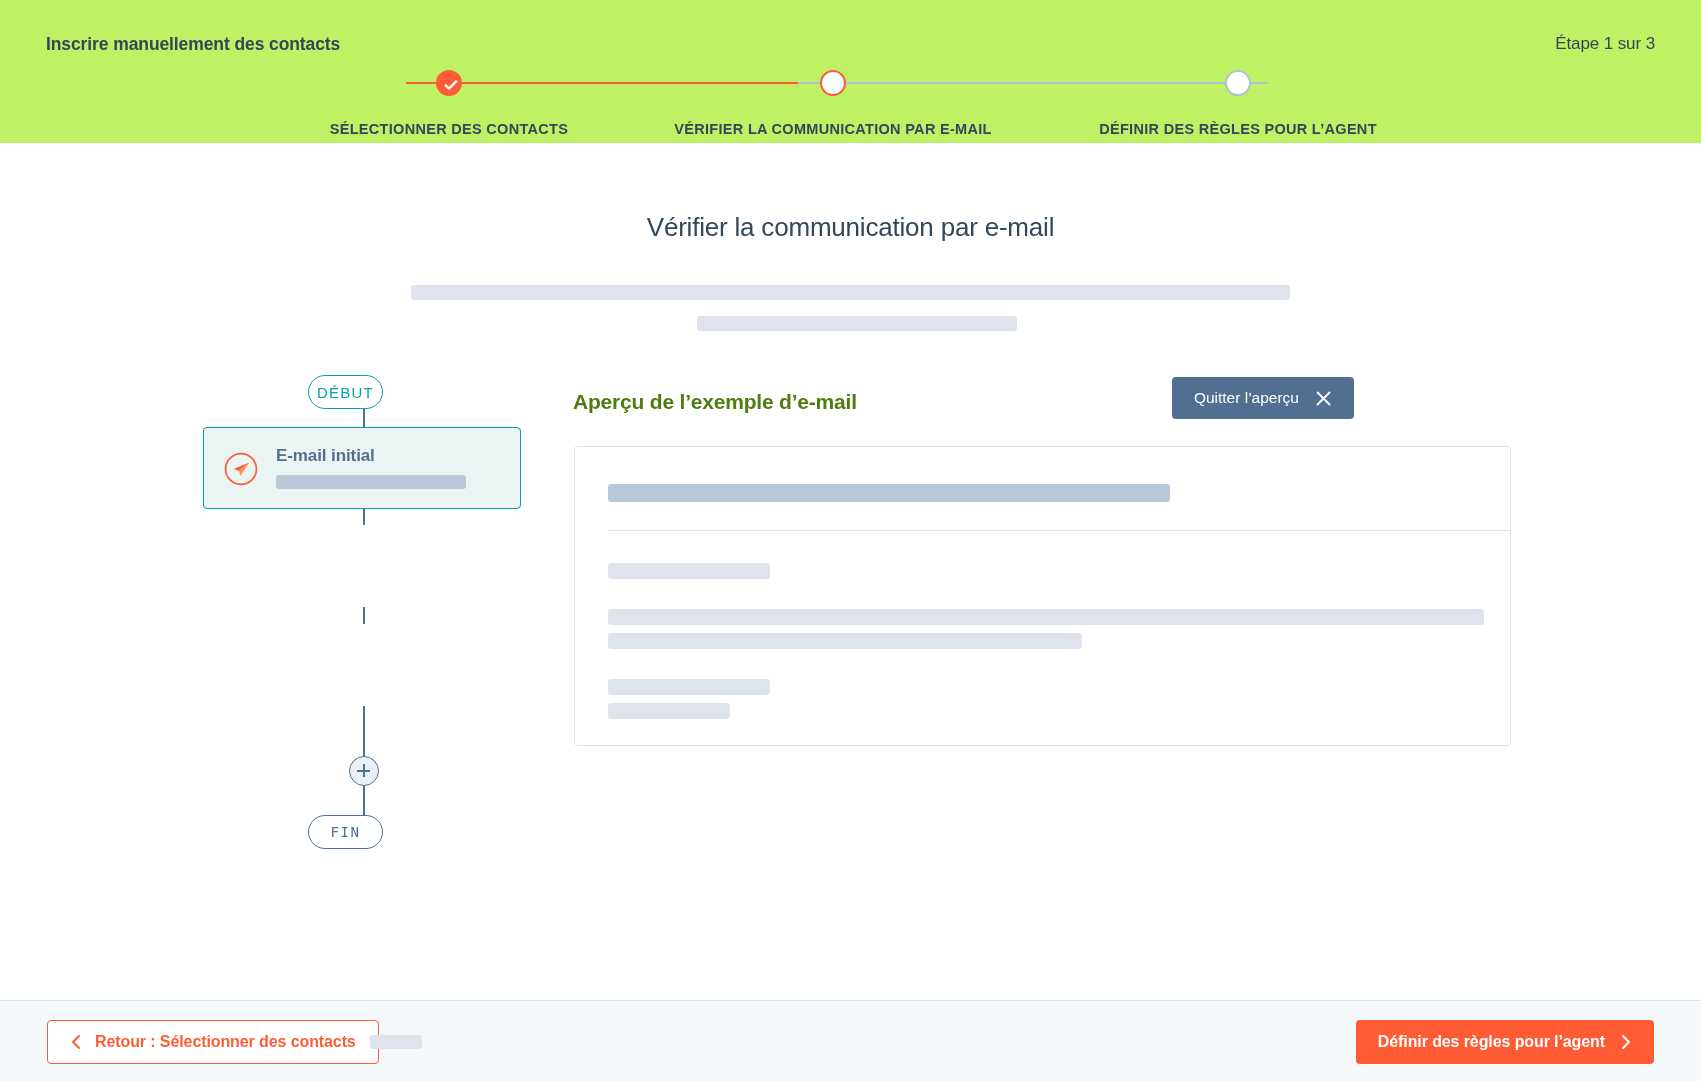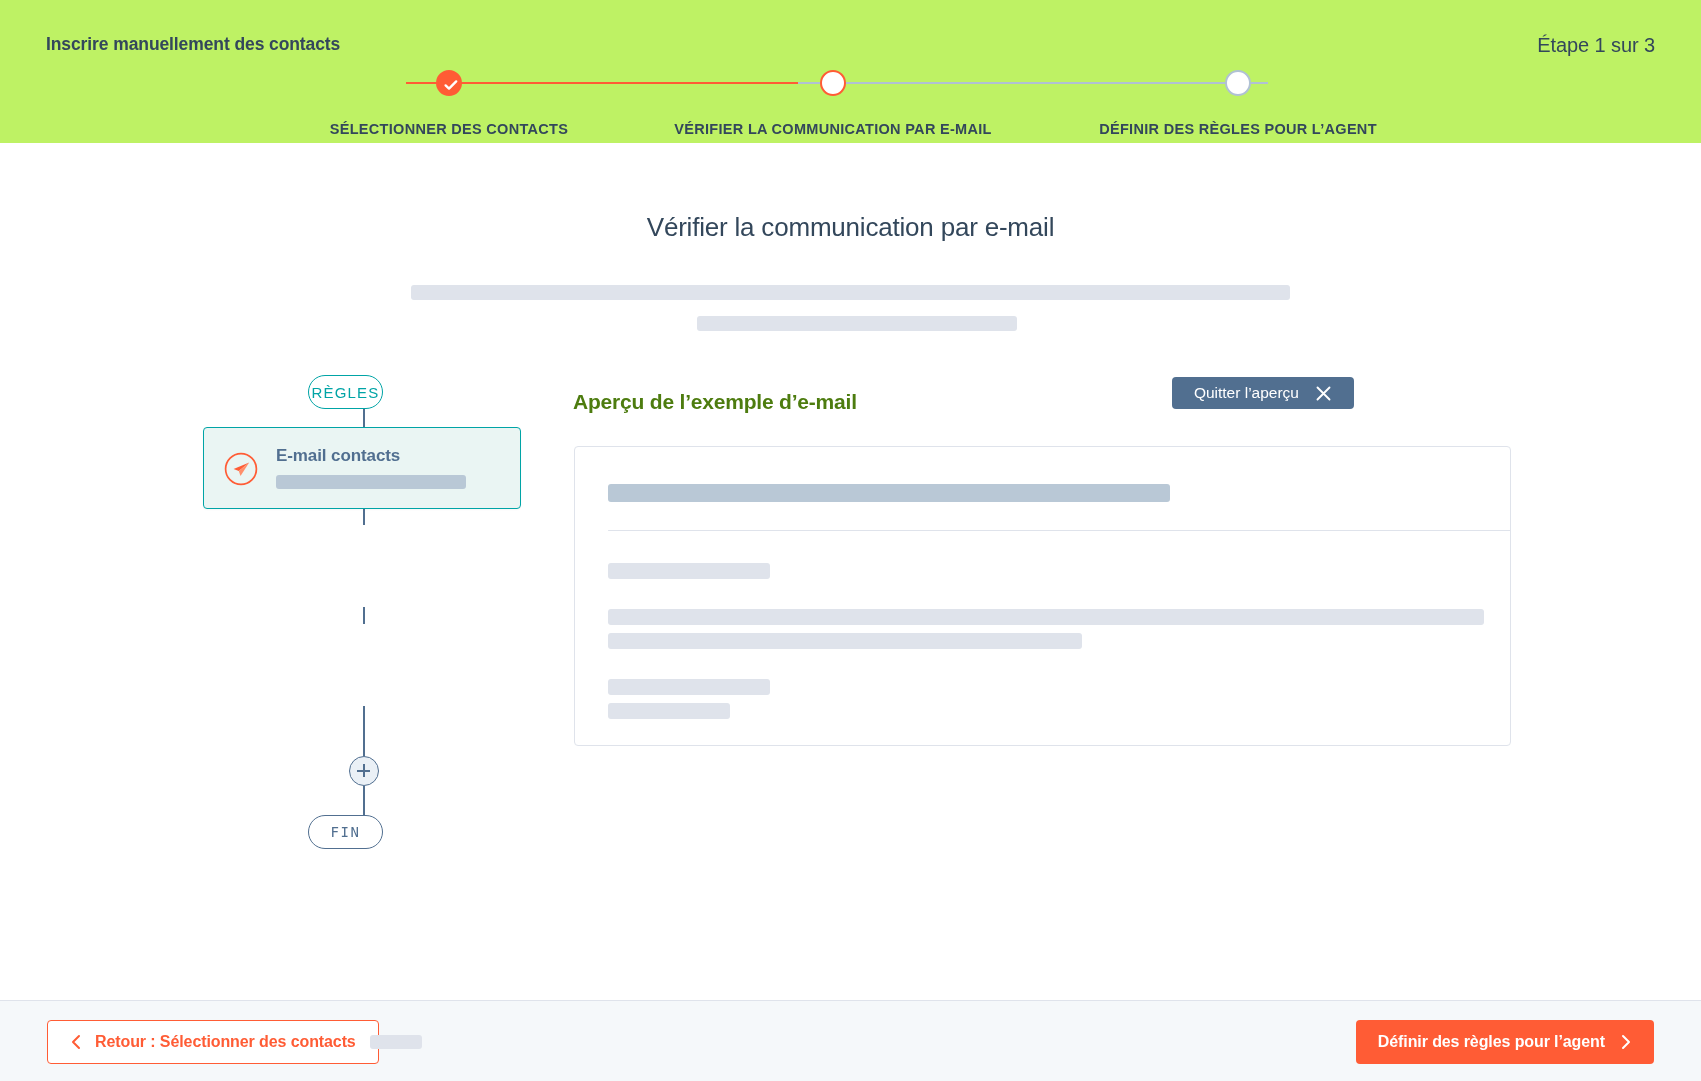--- a/index.html
+++ b/index.html
@@ -35,21 +35,21 @@
     font-size: 17.5px;
     font-weight: bold;
     color: #33475b;
     letter-spacing: -0.1px;
   }
 
   .step-counter {
     position: absolute;
     right: 46px;
     top: 34px;
-    font-size: 20px;
+    font-size: 17px;
     color: #33475b;
     letter-spacing: -0.1px;
   }
 
   
   .stepper {
     position: absolute;
     left: 300px;
     top: 60px;
     width: 1100px;
@@ -246,21 +246,21 @@
     font-size: 21px;
     font-weight: bold;
     color: #4d7c0f;
     letter-spacing: -0.2px;
   }
 
   .exit-btn {
     position: absolute;
     right: 347px;
     top: 377px;
-    height: 32px;
+    height: 42px;
     padding: 0 22px;
     background: #516f90;
     border: none;
     border-radius: 4px;
     color: #ffffff;
     font-size: 15.5px;
     font-family: "Liberation Sans", sans-serif;
     display: flex;
     align-items: center;
     gap: 16px;
@@ -385,31 +385,31 @@
   <div class="sub-skeleton-2"></div>
 
   <div class="flow">
 
     <div class="flow-connector" style="top:34px;  height:18px;"></div>
     <div class="flow-connector" style="top:134px; height:16px;"></div>
     <div class="flow-connector" style="top:232px; height:17px;"></div>
     <div class="flow-connector" style="top:331px; height:50px;"></div>
     <div class="flow-connector" style="top:411px; height:29px;"></div>
 
-    <div class="pill pill-start">RÈGLES</div>
+    <div class="pill pill-start">DÉBUT</div>
 
     <div class="card card-1 card-active">
       <span class="card-icon">
         <svg width="34" height="34" viewBox="0 0 34 34">
           <circle cx="17" cy="17" r="15.4" fill="none" stroke="#ff5c35" stroke-width="1.7"></circle>
           <path d="M25.2 10.4 L9.6 17.1 L14.8 18.9 L25.2 10.4 Z" fill="#ff5c35"></path>
           <path d="M25.2 10.4 L14.8 18.9 L16.5 24.1 L25.2 10.4 Z" fill="#ff8f6b"></path>
         </svg>
       </span>
-      <div class="card-title">E-mail contacts</div>
+      <div class="card-title">E-mail initial</div>
       <div class="card-skeleton skel-strong"></div>
     </div>
 
 
 
     <div class="plus-node"></div>
 
     <div class="pill pill-end">FIN</div>
   </div>
 

